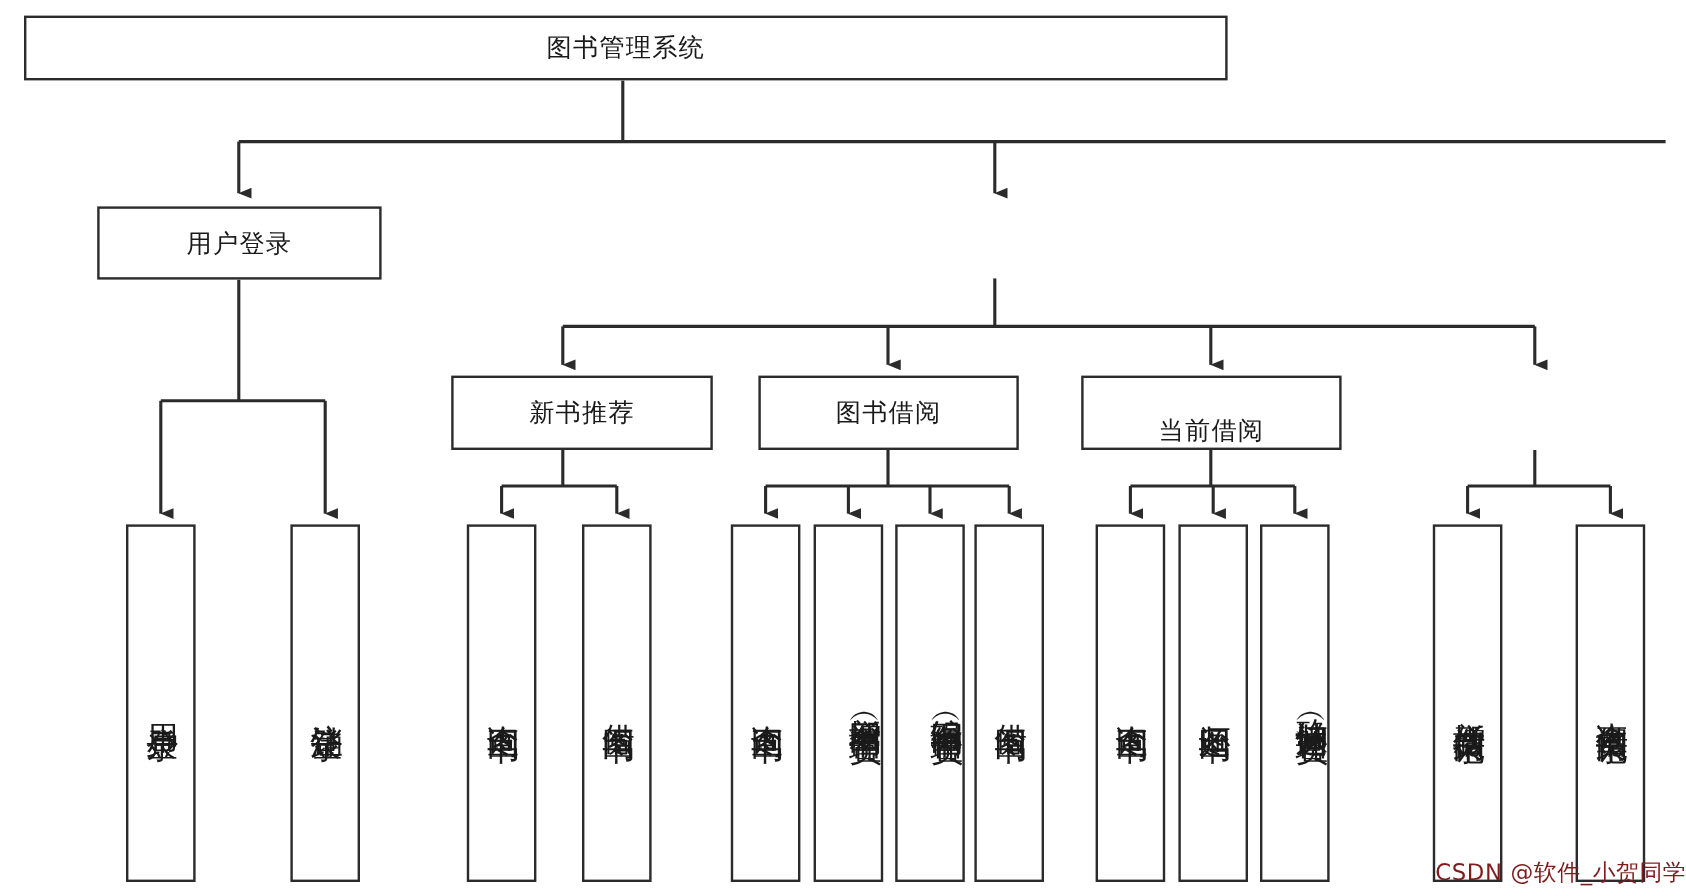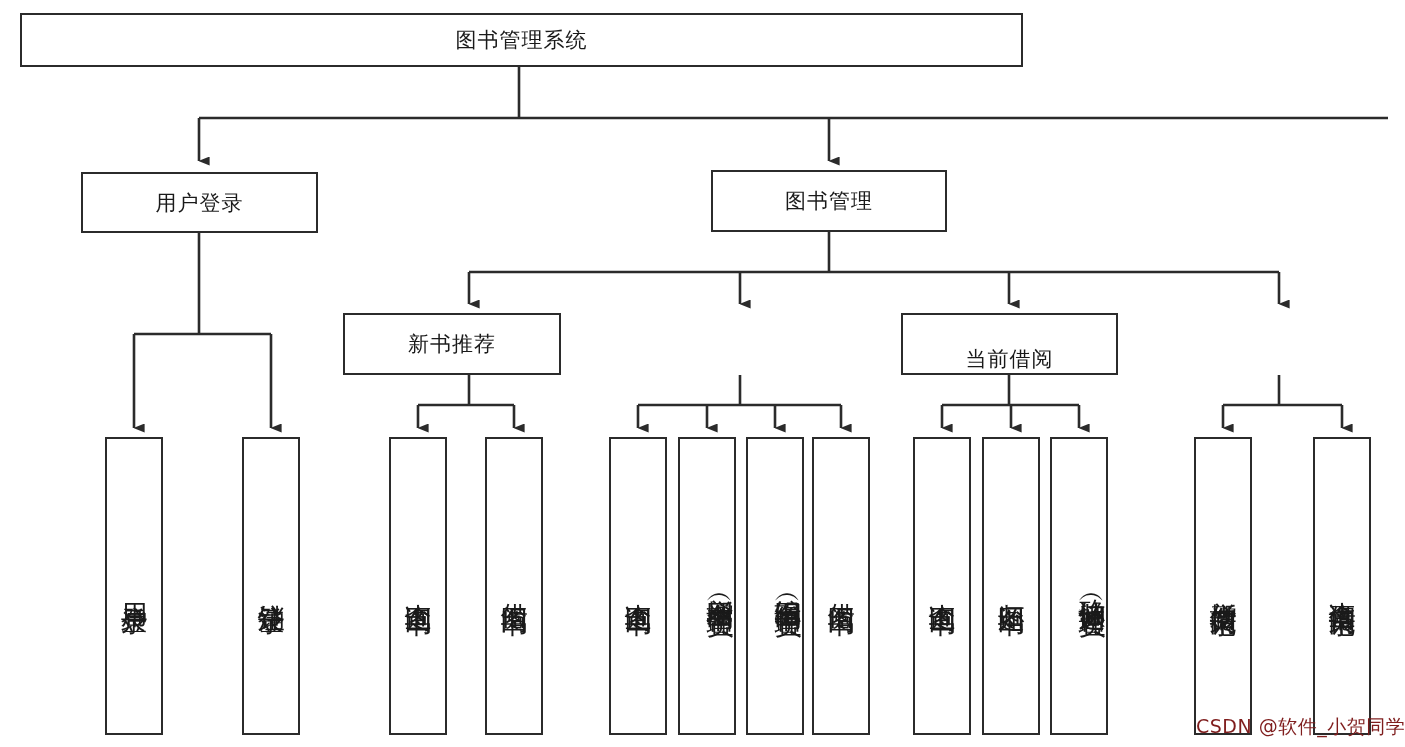--- a/index.html
+++ b/index.html
@@ -121,26 +121,26 @@
     </g>
   </svg>
 
   <div class="node node-h" style="left:20px; top:13px; width:1003px; height:54px;">
     <span>图书管理系统</span>
   </div>
 
   <div class="node node-h" style="left:81px; top:172px; width:237px; height:61px;">
     <span>用户登录</span>
   </div>
-  <div class="node node-h" style="left:711px; top:170px; width:236px; height:62px;">
-    <span>图书管理</span>
+
+  <div class="node node-h" style="left:376px; top:313px; width:218px; height:62px;">
+    <span>新书推荐</span>
   </div>
-
-  <div class="node node-h" style="left:343px; top:313px; width:218px; height:62px;">
-    <span>新书推荐</span>
+  <div class="node node-h" style="left:632px; top:313px; width:217px; height:62px;">
+    <span>图书借阅</span>
   </div>
   <div class="node node-h" style="left:901px; top:313px; width:217px; height:62px;align-items:flex-end;">
     <span>当前借阅</span>
   </div>
 
   <div class="node node-v" style="left:105px; top:437px; width:58px; height:298px;">
     <span>用户登录</span>
   </div>
   <div class="node node-v" style="left:242px; top:437px; width:58px; height:298px;">
     <span>注销登录</span>

